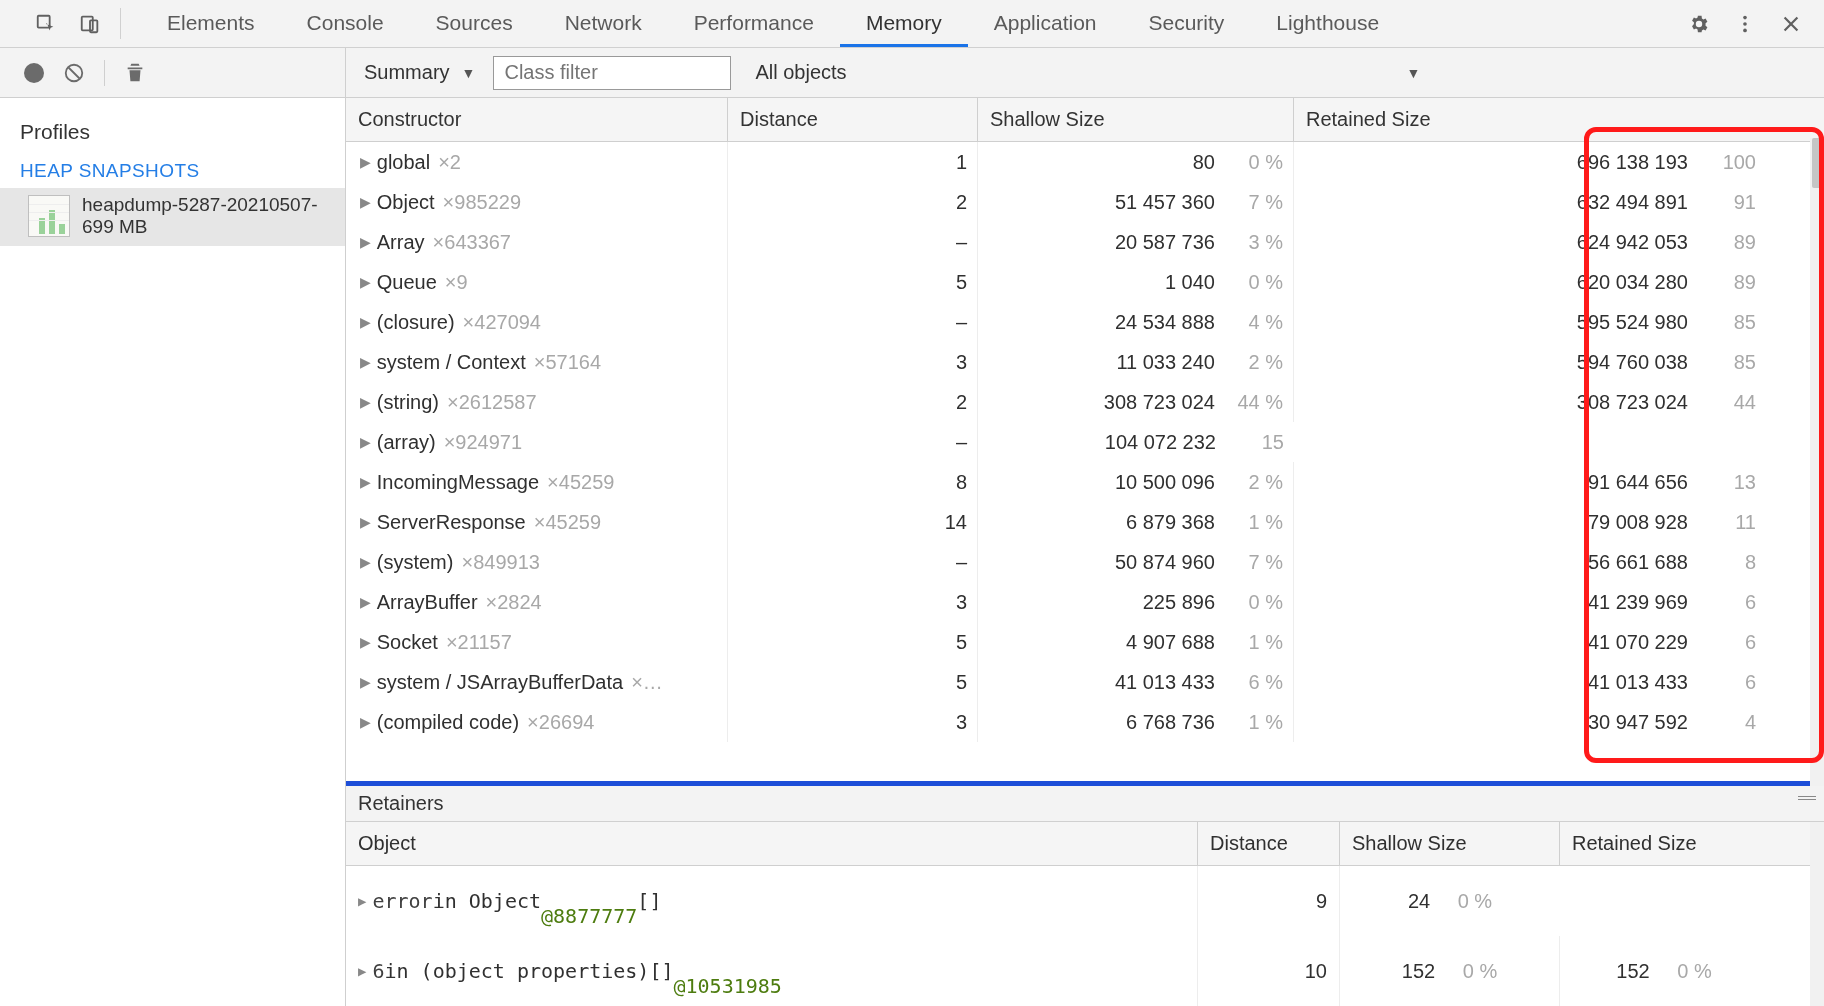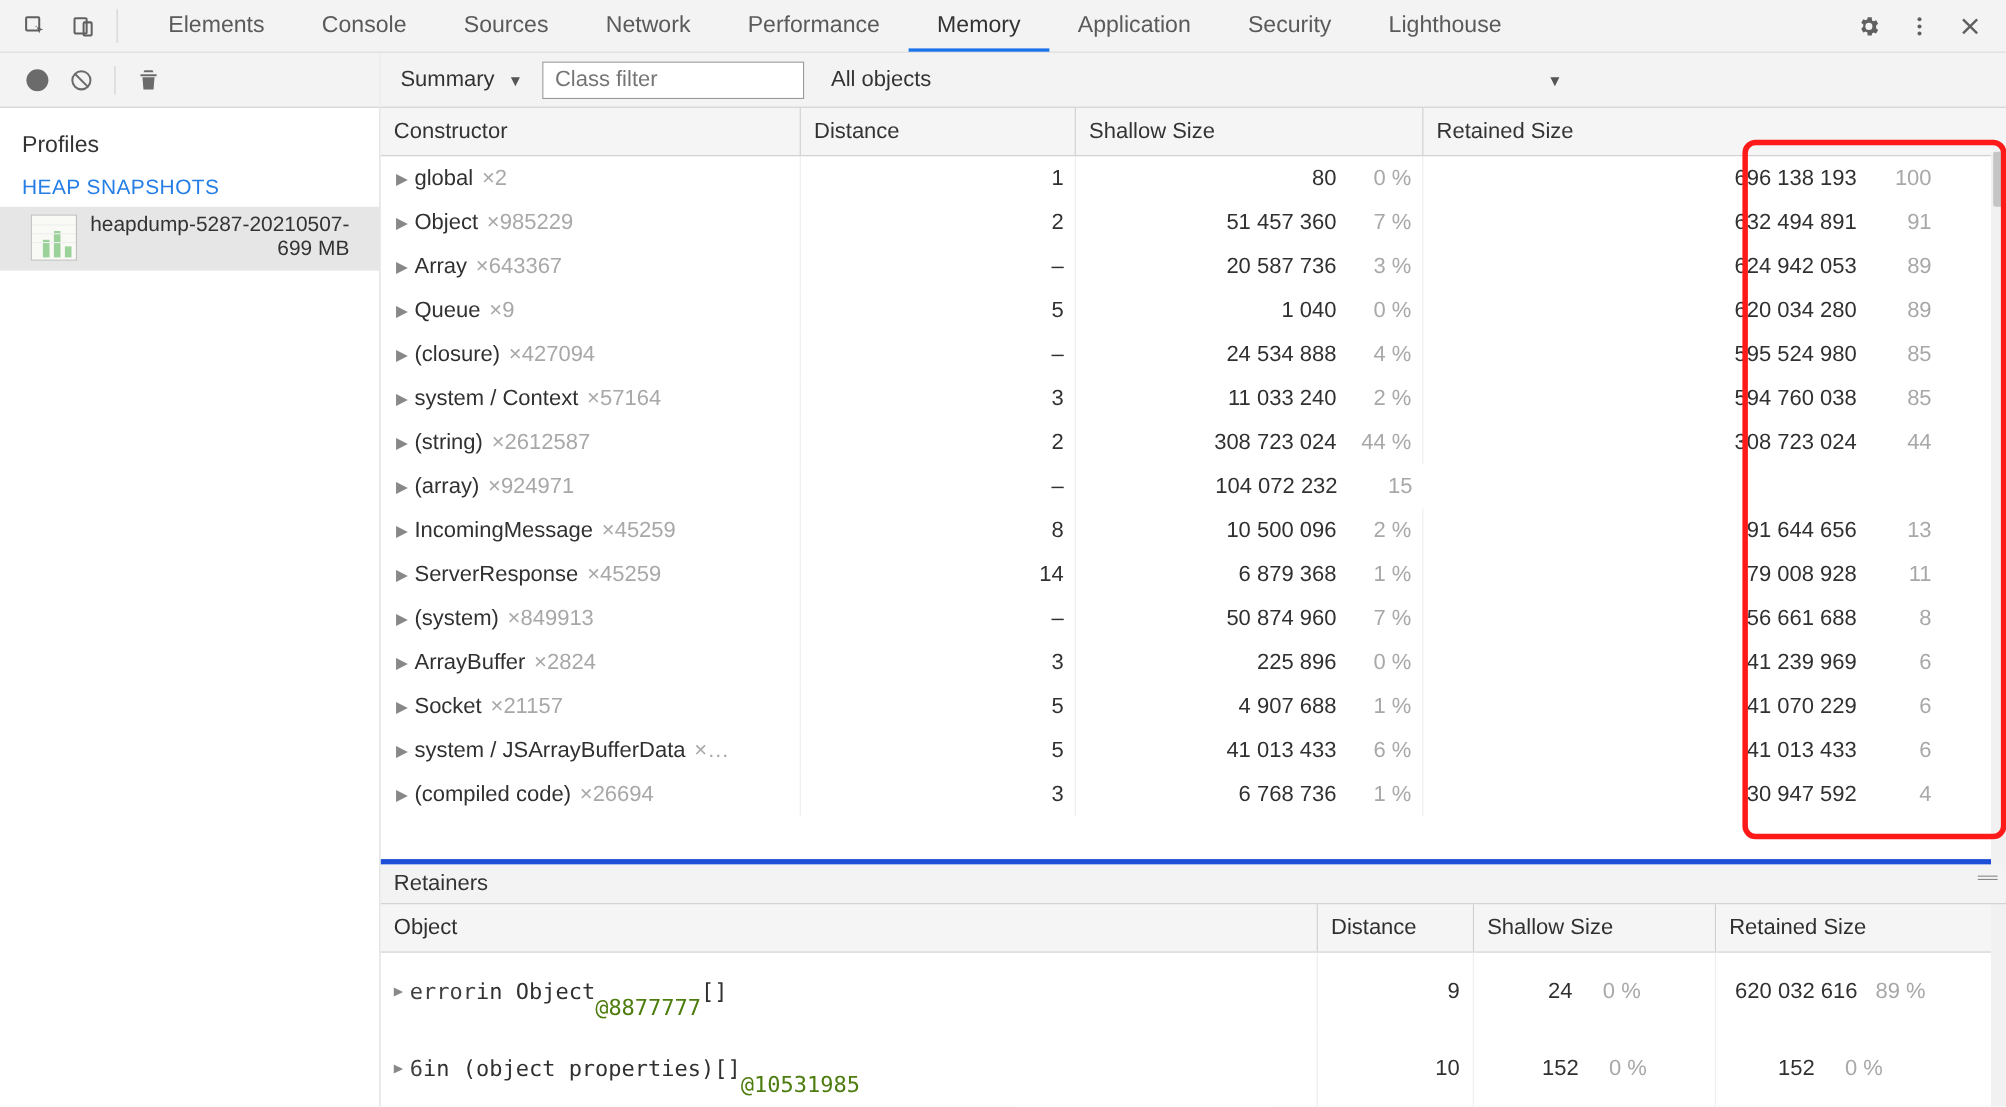--- a/index.html
+++ b/index.html
@@ -13,21 +13,21 @@
     overflow: hidden;
   }
 
   
   .top-tabs {
     height: 48px;
     display: flex;
     align-items: stretch;
     background: #f3f3f3;
     border-bottom: 1px solid #d0d0d0;
-    padding-left: 10px;
+    padding-left: 24px;
   }
   .top-tabs .icon-btn {
     width: 44px;
     display: flex; align-items:center; justify-content:center;
     color:#606060;
   }
   .top-tabs .sep { width:1px; background:#d0d0d0; margin:8px 8px; }
   .top-tabs .tabs { display:flex; flex:1; align-items:stretch; margin-left: 12px; }
   .top-tabs .tab {
     padding: 0 26px;
@@ -74,21 +74,21 @@
     position:relative; flex:none;
     background:
       linear-gradient(#eee,#eee) 0 8px/100% 1px no-repeat,
       linear-gradient(#eee,#eee) 0 16px/100% 1px no-repeat,
       linear-gradient(#eee,#eee) 0 24px/100% 1px no-repeat,
       linear-gradient(#9ad29a,#9ad29a) 10px 22px/6px 16px no-repeat,
       linear-gradient(#9ad29a,#9ad29a) 20px 14px/6px 24px no-repeat,
       linear-gradient(#9ad29a,#9ad29a) 30px 28px/6px 10px no-repeat,
       #f9f9f6;
   }
-  .sidebar .snapshot .label { font-size:19px; line-height:22px; color:#333; white-space:nowrap; overflow:hidden;text-align:right; }
+  .sidebar .snapshot .label { font-size:19px; line-height:22px; color:#333; white-space:nowrap; overflow:hidden; }
   .sidebar .snapshot .label span.size { color:#333; }
 
   
   .content {
     flex:1; display:flex; flex-direction:column;
     min-width:0;
     background:#fff;
   }
   .filterbar {
     height:50px; background:#f3f3f3;
@@ -584,24 +584,20 @@
                 <span class="purple">error</span>
                 <span> in Object </span>
                 <span class="gray">@8877777</span>
                 <span> []</span>
               </div>
               <div class="rcell num">9</div>
               <div class="rcell sh">
                 <span>24</span>
                 <span class="pct">0 %</span>
               </div>
-              <div class="rcell rt">
-                <span>620 032 616</span>
-                <span class="pct">89 %</span>
-              </div>
             </div>
             <div class="rrow">
               <div class="rcell obj">
                 <span class="tri">▶</span>
                 <span class="purple">6</span>
                 <span> in (object properties)[] </span>
                 <span class="gray">@10531985</span>
                 <span></span>
               </div>
               <div class="rcell num">10</div>

